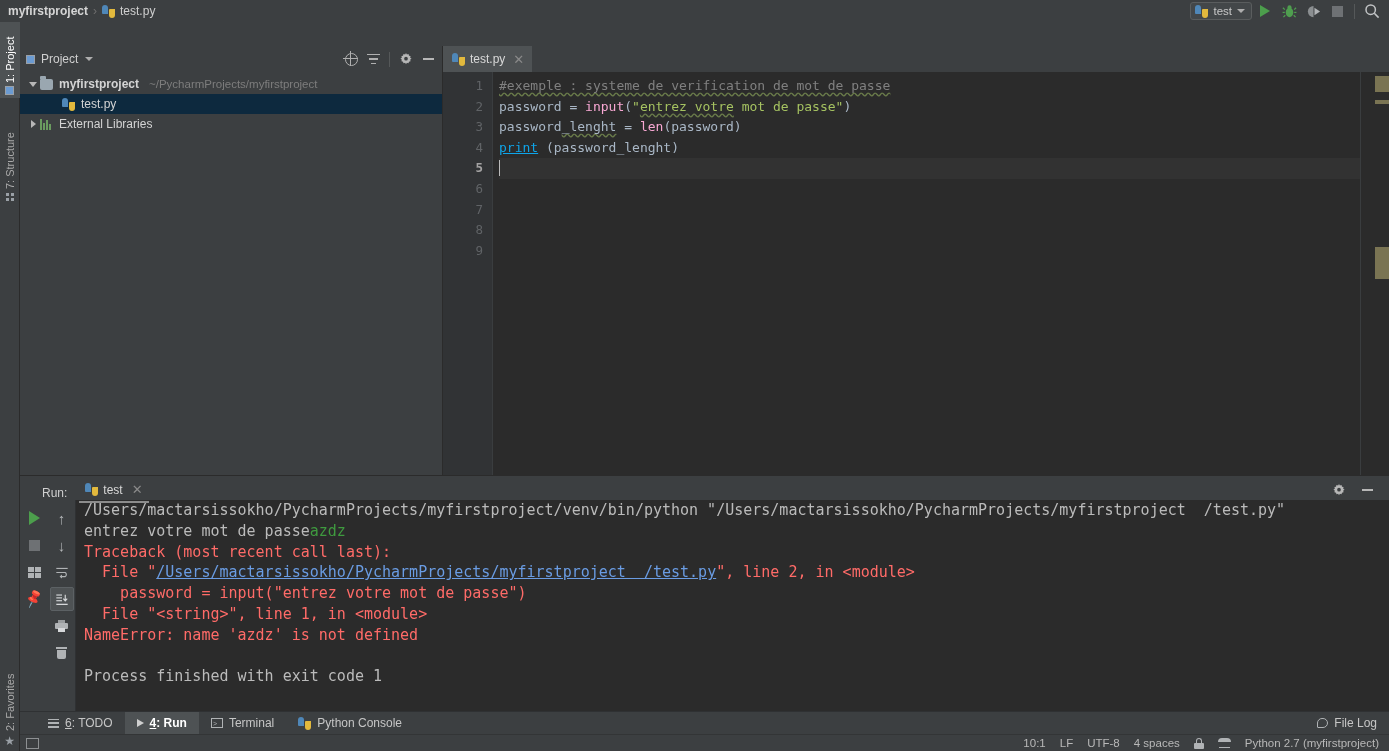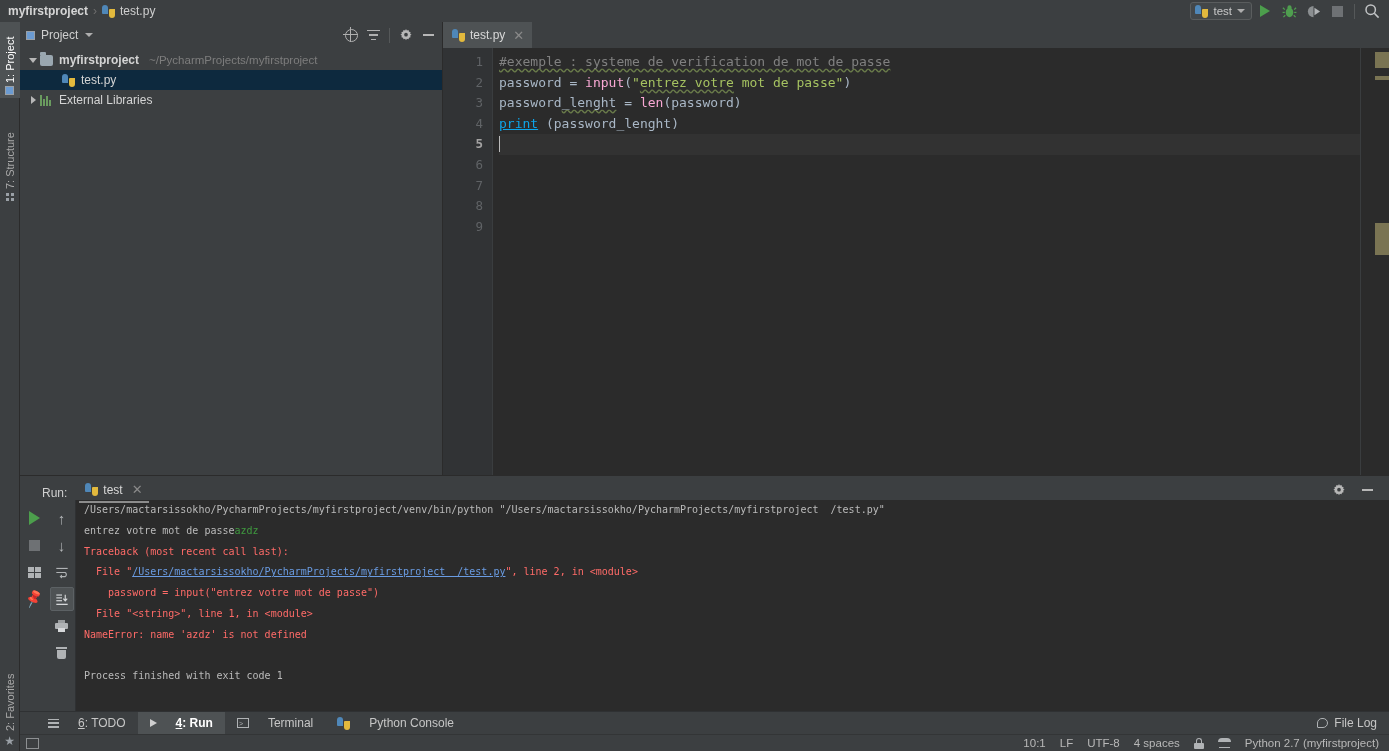--- a/index.html
+++ b/index.html
@@ -61,21 +61,21 @@
   .vtab-struct { top: 96px; height: 86px; }
   .vtab-fav { bottom: 0; height: 104px; }
   .mini-sq { width: 9px; height: 9px; border: 1.5px solid #9aa0a6; background: #6b9bd2; }
   .mini-struct { width: 9px; height: 9px; position: relative; }
   .mini-struct i { position: absolute; width: 3px; height: 3px; background: #9aa0a6; }
   .star {
     font-size: 12px; color: #9aa0a6; writing-mode: horizontal-tb; transform: rotate(180deg);
   }
 
   
-  .upper { flex: 1 1 auto; display: flex; min-height: 0; }
+  .upper { flex: 1 1 auto; display: flex; min-height: 0; margin-top: 24px; }
 
   
   .project {
     width: 423px; flex: 0 0 423px; display: flex; flex-direction: column;
     background: #3c3f41; border-right: 1px solid #2b2b2b;
   }
   .project-head {
     height: 26px; flex: 0 0 26px; display: flex; align-items: center; padding: 0 4px 0 6px;
     background: #3c3f41;
   }
@@ -173,31 +173,31 @@
   .ic-print { width: 13px; height: 12px; position: relative; }
   .ic-print .bd { position: absolute; left: 0; top: 3px; width: 13px; height: 6px; background: #b0b3b5; border-radius: 1px; }
   .ic-print .tp { position: absolute; left: 3px; top: 0; width: 7px; height: 3px; background: #9a9d9f; }
   .ic-print .bt { position: absolute; left: 3px; bottom: 0; width: 7px; height: 4px; background: #d6d8da; }
   .ic-trash { width: 11px; height: 12px; position: relative; }
   .ic-trash .lid { position: absolute; top: 0; left: 0; width: 11px; height: 2px; background: #b0b3b5; }
   .ic-trash .can { position: absolute; top: 3px; left: 1px; width: 9px; height: 9px; background: #b0b3b5; border-radius: 0 0 2px 2px; }
 
   .console {
     flex: 1 1 auto; background: #2b2b2b; overflow: hidden;
-    font-family: "DejaVu Sans Mono", monospace; font-size: 10px; line-height: 20.8px;
+    font-family: "DejaVu Sans Mono", monospace; font-size: 15px; line-height: 20.8px;
     padding: 0 0 0 8px; white-space: pre; color: #a9b7c6; min-width: 0;
   }
   .c-norm { color: #bbbbbb; }
   .c-err { color: #ff6b68; }
   .c-green { color: #3f9a3f; }
   .c-link { color: #6a9ce3; text-decoration: underline; }
 
   
   .bottombar { height: 23px; flex: 0 0 23px; background: #3c3f41; display: flex; align-items: center; padding-left: 16px; gap: 0; position: relative; border-top: 1px solid #2f3133; }
-  .btab { display: flex; align-items: center; gap: 19px; padding: 0 12px; height: 23px; font-size: 12px; color: #c6c6c6; }
+  .btab { display: flex; align-items: center; gap: 6px; padding: 0 12px; height: 23px; font-size: 12px; color: #c6c6c6; }
   .btab.active { background: #4e5254; color: #ffffff; font-weight: bold; }
   .btab u { text-decoration: underline; }
   .list-ic { width: 11px; height: 9px; display: flex; flex-direction: column; justify-content: space-between; }
   .list-ic i { height: 1.5px; background: #b0b3b5; width: 11px; }
   .term-ic { width: 12px; height: 10px; border: 1.3px solid #b0b3b5; font-size: 7px; color: #b0b3b5; display: flex; align-items: center; justify-content: center; }
   .small-tri { width: 0; height: 0; border-left: 7px solid #cfcfcf; border-top: 4.5px solid transparent; border-bottom: 4.5px solid transparent; }
   .evlog { margin-left: auto; display: flex; align-items: center; gap: 6px; padding-right: 12px; font-size: 12px; color: #c6c6c6; }
   .bubble { width: 11px; height: 10px; border: 1.3px solid #b0b3b5; border-radius: 5px 5px 5px 1px; }
 
   

